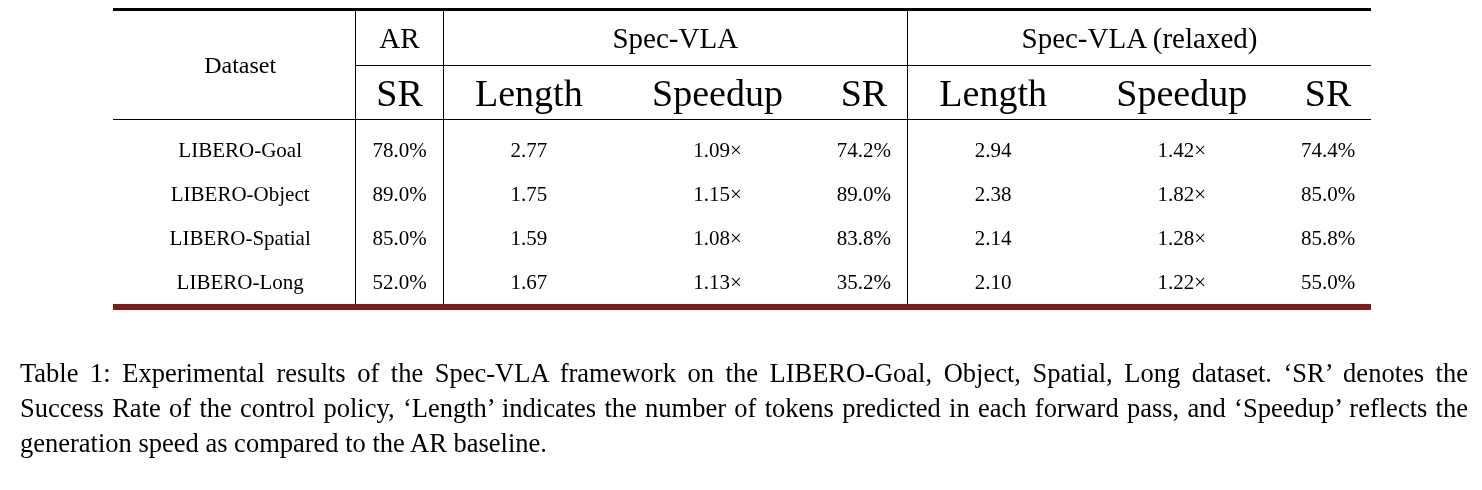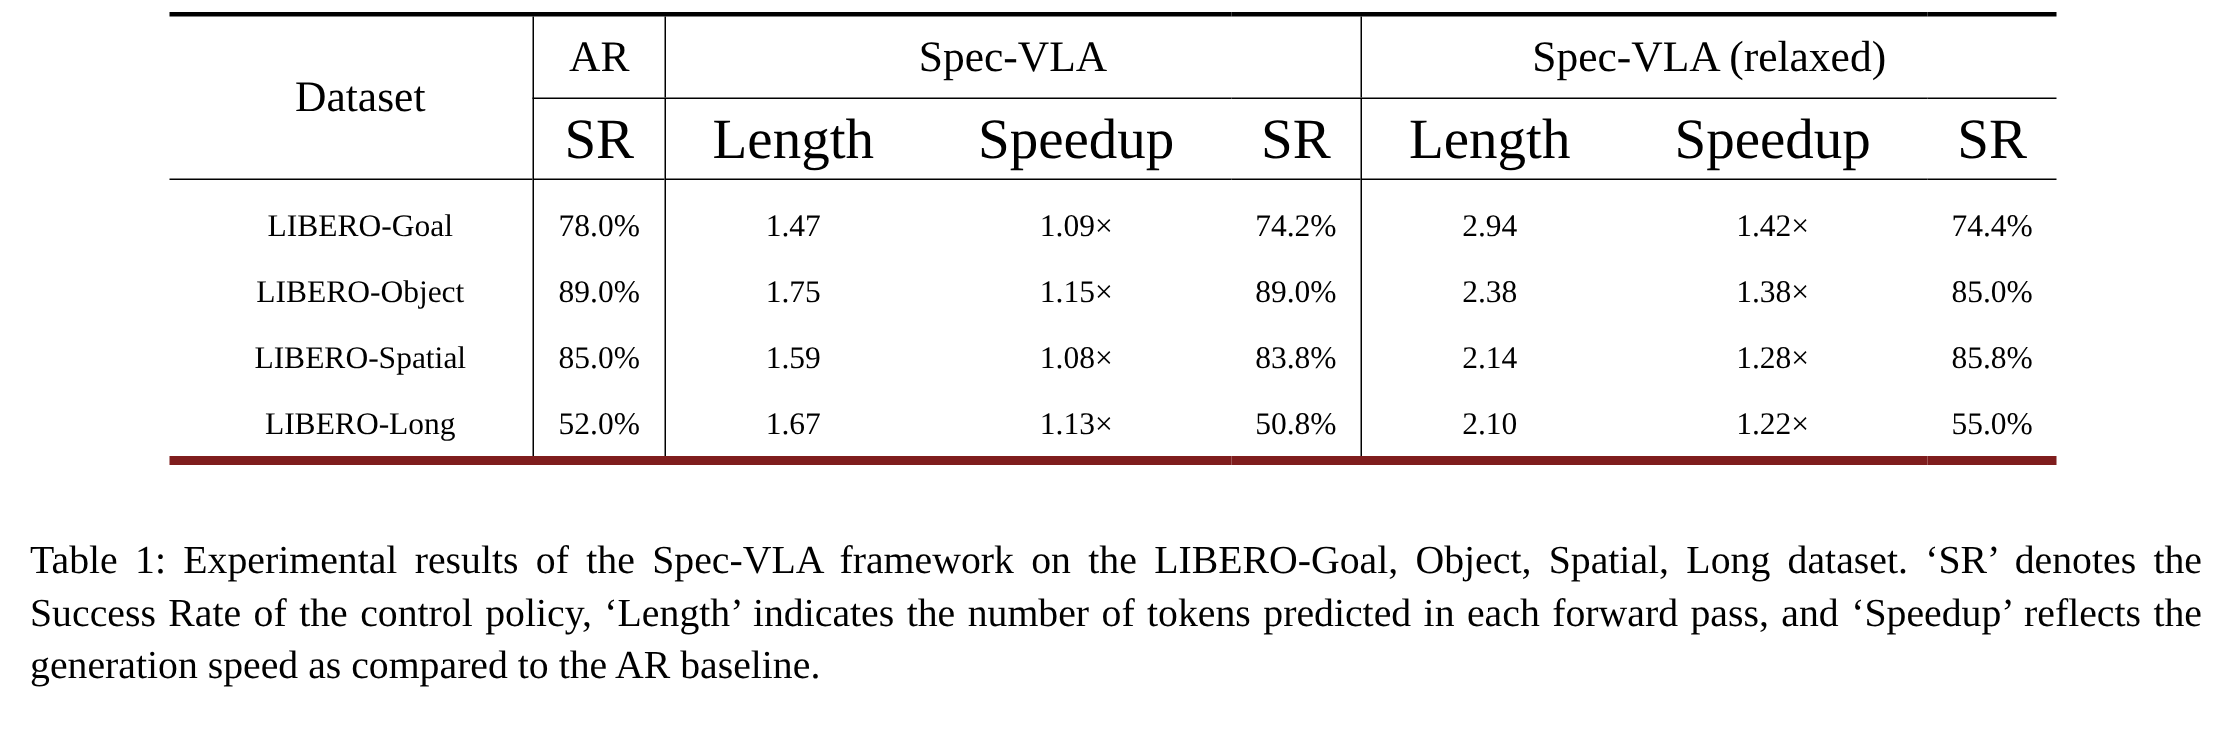--- a/index.html
+++ b/index.html
@@ -55,21 +55,21 @@
     font-size: 38px;
   }
   .dataset-cell {
     text-align: left;
     padding-left: 12px !important;
     font-size: 29px;
   }
   .dataset-head {
     text-align: left;
     padding-left: 12px !important;
-    font-size: 29px;
+    font-size: 24px;
   }
   .vline {
     border-left: 1.6px solid #000;
   }
   .grouprule {
     border-bottom: 1.6px solid #000;
   }
   .databody td {
     height: 44px;
     font-size: 21px;
@@ -113,53 +113,53 @@
           <td class="vline">Length</td>
           <td>Speedup</td>
           <td>SR</td>
         </tr>
 
         </tbody>
         <tbody class="databody">
           <tr class="rule-mid">
             <td class="dataset-cell">LIBERO-Goal</td>
             <td class="vline bold">78.0%</td>
-            <td class="vline">1.47</td>
+            <td class="vline">2.77</td>
             <td>1.09×</td>
             <td>74.2%</td>
             <td class="vline bold">2.94</td>
             <td class="bold">1.42×</td>
             <td>74.4%</td>
           </tr>
           <tr>
             <td class="dataset-cell">LIBERO-Object</td>
             <td class="vline bold">89.0%</td>
             <td class="vline">1.75</td>
             <td>1.15×</td>
             <td class="bold">89.0%</td>
             <td class="vline bold">2.38</td>
-            <td class="bold">1.38×</td>
+            <td class="bold">1.82×</td>
             <td>85.0%</td>
           </tr>
           <tr>
             <td class="dataset-cell">LIBERO-Spatial</td>
             <td class="vline">85.0%</td>
             <td class="vline">1.59</td>
             <td>1.08×</td>
             <td>83.8%</td>
             <td class="vline bold">2.14</td>
             <td class="bold">1.28×</td>
             <td class="bold">85.8%</td>
           </tr>
           <tr class="rule-bottom">
             <td class="dataset-cell">LIBERO-Long</td>
             <td class="vline">52.0%</td>
             <td class="vline">1.67</td>
             <td>1.13×</td>
-            <td>50.8%</td>
+            <td>35.2%</td>
             <td class="vline bold">2.10</td>
             <td class="bold">1.22×</td>
             <td class="bold">55.0%</td>
           </tr>
         </tbody>
 
     </table>
   </div>
 
   <div class="caption">Table 1: Experimental results of the Spec-VLA framework on the LIBERO-Goal, Object, Spatial, Long dataset. ‘SR’ denotes the Success Rate of the control policy, ‘Length’ indicates the number of tokens predicted in each forward pass, and ‘Speedup’ reflects the generation speed as compared to the AR baseline.</div>

